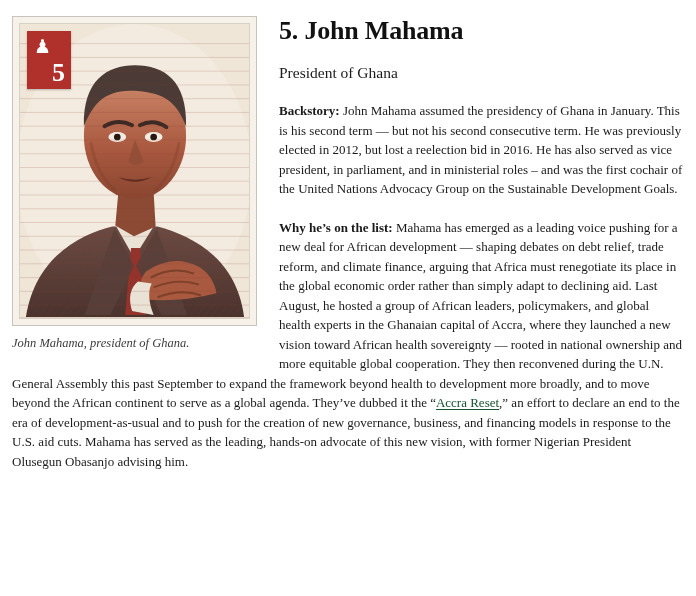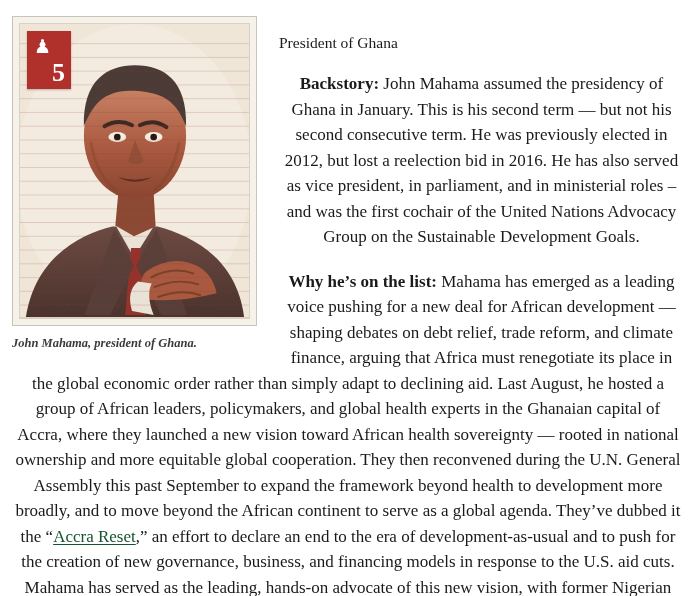--- a/index.html
+++ b/index.html
@@ -82,44 +82,43 @@
     line-height: 26px;
     font-weight: 700;
   }
   .caption {
     margin: 9px 0 0 0;
     font-family: "Liberation Serif", serif;
     font-style: italic;
     font-size: 12.5px;
     color: #3b3b3b;
     line-height: 1.3;
-    font-weight: bold;
   }
   .headline {
     margin: 0 0 0 0;
     font-family: "Liberation Serif", serif;
     font-size: 26px;
     font-weight: 700;
     letter-spacing: -0.2px;
     color: #111111;
   }
   .subhead {
     margin: 18px 0 0 0;
     font-family: "Liberation Serif", serif;
     font-size: 15.5px;
     color: #1a1a1a;
     padding-left: 23px;
   }
   .body-p {
     margin: 19px 0 0 0;
     font-family: "Liberation Serif", serif;
-    font-size: 17px;
+    font-size: 13px;
     line-height: 1.5;
     color: #1a1a1a;
-    text-align: center;
+    text-align: left;
   }
   .lead-in {
     font-weight: 700;
   }
   a.inline-link {
     color: #14532d;
     text-decoration: underline;
     text-underline-offset: 2px;
   }
   .clear { clear: both; }
@@ -218,20 +217,21 @@
 
       <div class="rank-badge">
         <span class="pawn">♟</span>
         <span class="num">5</span>
       </div>
     </div>
 
     <figcaption class="caption">John Mahama, president of Ghana.</figcaption>
   </figure>
 
+  <h1 class="headline">5. John Mahama</h1>
 
   <p class="subhead">President of Ghana</p>
 
   <p class="body-p">
     <span class="lead-in">Backstory:</span><span> John Mahama assumed the presidency of Ghana in January. This is his second term — but not his second consecutive term. He was previously elected in 2012, but lost a reelection bid in 2016. He has also served as vice president, in parliament, and in ministerial roles – and was the first cochair of the United Nations Advocacy Group on the Sustainable Development Goals.</span>
   </p>
 
   <p class="body-p">
     <span class="lead-in">Why he’s on the list:</span><span> Mahama has emerged as a leading voice pushing for a new deal for African development — shaping debates on debt relief, trade reform, and climate finance, arguing that Africa must renegotiate its place in the global economic order rather than simply adapt to declining aid. Last August, he hosted a group of African leaders, policymakers, and global health experts in the Ghanaian capital of Accra, where they launched a new vision toward African health sovereignty — rooted in national ownership and more equitable global cooperation. They then reconvened during the U.N. General Assembly this past September to expand the framework beyond health to development more broadly, and to move beyond the African continent to serve as a global agenda. They’ve dubbed it the “</span><a class="inline-link" href="#">Accra Reset</a><span>,” an effort to declare an end to the era of development-as-usual and to push for the creation of new governance, business, and financing models in response to the U.S. aid cuts. Mahama has served as the leading, hands-on advocate of this new vision, with former Nigerian President Olusegun Obasanjo advising him.</span>
   </p>

